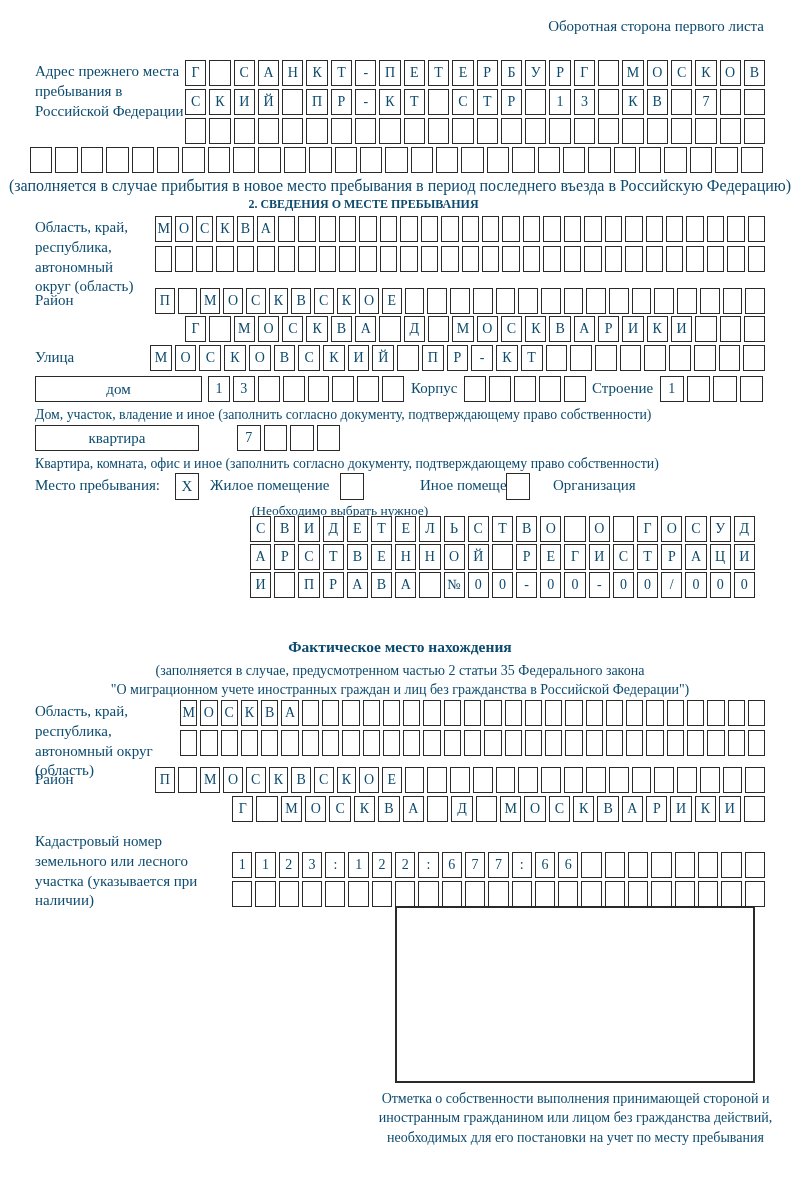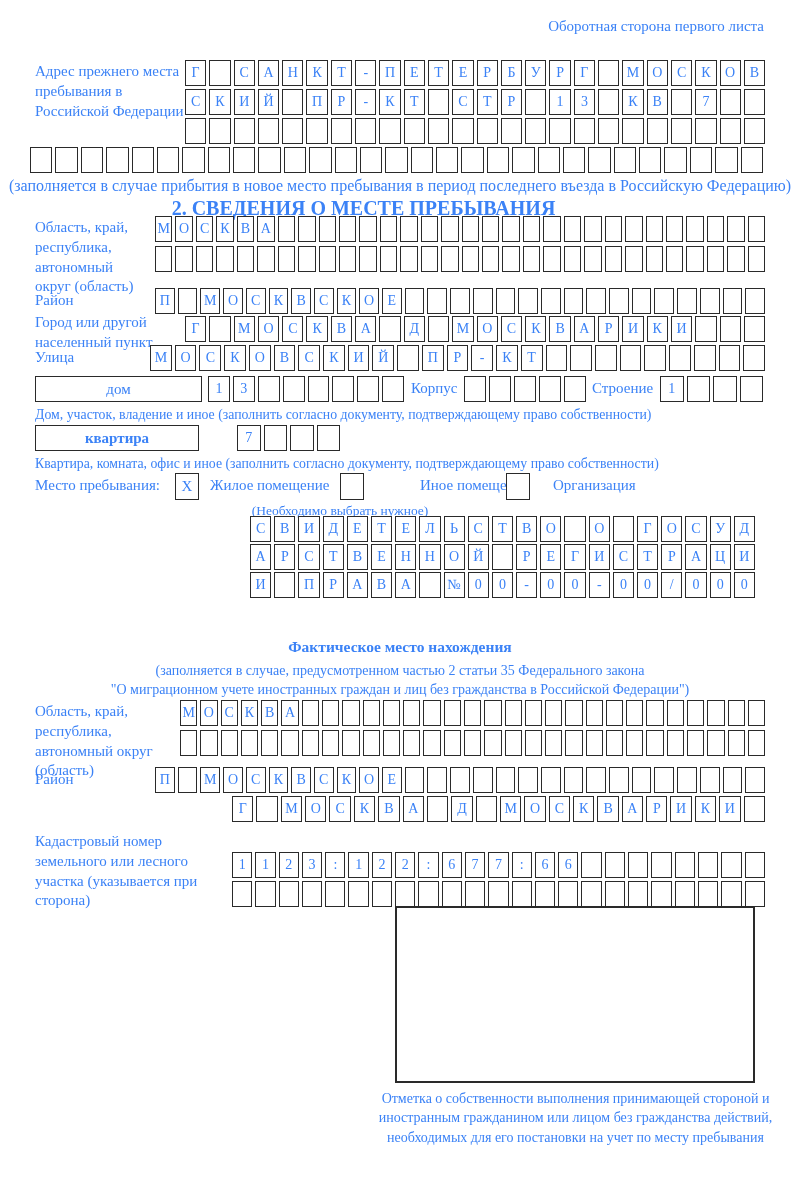--- a/index.html
+++ b/index.html
@@ -1,18 +1,18 @@
 <!DOCTYPE html>
 <html><head>
 <meta charset="utf-8">
 <style>
   html,body { margin:0; padding:0; background:#ffffff; }
   .page {
     position:relative; width:800px; height:1180px; background:#ffffff;
-    font-family:"Liberation Serif", serif; color:#3b82f6; overflow:hidden;
+    font-family:"Liberation Serif", serif; color:#0c4a6e; overflow:hidden;
   }
   .abs { position:absolute; }
   .lbl { font-size:15px; line-height:1.32; }
   .note { font-size:14px; white-space:nowrap; }
   .center { text-align:center; }
   .bold { font-weight:bold; }
   .cellrow { position:absolute; display:flex; gap:3px; height:26px; }
   .cell {
     flex:1; border:1.6px solid #2a2a2a; background:#fff;
     display:flex; align-items:center; justify-content:center;
@@ -141,21 +141,21 @@
       <div class="cell"></div>
       <div class="cell"></div>
       <div class="cell"></div>
       <div class="cell"></div>
       <div class="cell"></div>
       <div class="cell"></div>
       <div class="cell"></div>
     </div>
   <div class="abs note center" style="top:177px; left:0; width:800px; font-size:16px;">(заполняется в случае прибытия в новое место пребывания в период последнего въезда в Российскую Федерацию)</div>
 
-  <div class="abs center bold" style="top:197px; left:0; width:727px; font-size:20px;">2. СВЕДЕНИЯ О МЕСТЕ ПРЕБЫВАНИЯ</div>
+  <div class="abs center bold" style="top:197px; left:0; width:727px; font-size:12px;">2. СВЕДЕНИЯ О МЕСТЕ ПРЕБЫВАНИЯ</div>
 
   <div class="abs lbl" style="top:218px; left:35px; width:112px;">Область, край, республика, автономный округ (область)</div>
   <div class="cellrow" style="top:216px; left:155px; width:610px;">
       <div class="cell">М</div>
       <div class="cell">О</div>
       <div class="cell">С</div>
       <div class="cell">К</div>
       <div class="cell">В</div>
       <div class="cell">А</div>
       <div class="cell"></div>
@@ -240,21 +240,20 @@
       <div class="cell"></div>
       <div class="cell"></div>
       <div class="cell"></div>
       <div class="cell"></div>
       <div class="cell"></div>
       <div class="cell"></div>
       <div class="cell"></div>
       <div class="cell"></div>
     </div>
 
-  <div class="abs lbl" style="top:313px; left:35px; width:148px;">Город или другой населенный пункт</div>
   <div class="cellrow" style="top:316px; left:185px; width:580px;">
       <div class="cell">Г</div>
       <div class="cell"></div>
       <div class="cell">М</div>
       <div class="cell">О</div>
       <div class="cell">С</div>
       <div class="cell">К</div>
       <div class="cell">В</div>
       <div class="cell">А</div>
       <div class="cell"></div>
@@ -325,21 +324,21 @@
     </div>
   <div class="abs lbl" style="top:379px; left:592px;">Строение</div>
   <div class="cellrow" style="top:376px; left:660px; width:103px;">
       <div class="cell">1</div>
       <div class="cell"></div>
       <div class="cell"></div>
       <div class="cell"></div>
     </div>
   <div class="abs note" style="top:407px; left:35px; font-size:13.8px;">Дом, участок, владение и иное (заполнить согласно документу, подтверждающему право собственности)</div>
 
-  <div class="bigbox" style="top:425px; left:35px; width:164px;font-weight:bold;">квартира</div>
+  <div class="bigbox" style="top:425px; left:35px; width:164px;">квартира</div>
   <div class="cellrow" style="top:425px; left:237px; width:103px;">
       <div class="cell">7</div>
       <div class="cell"></div>
       <div class="cell"></div>
       <div class="cell"></div>
     </div>
   <div class="abs note" style="top:456px; left:35px; font-size:13.8px;text-align:right;">Квартира, комната, офис и иное (заполнить согласно документу, подтверждающему право собственности)</div>
 
   <div class="abs lbl" style="top:476px; left:35px;">Место пребывания:</div>
   <div class="abs" style="top:473px; left:175px;">
@@ -543,21 +542,21 @@
       <div class="cell">К</div>
       <div class="cell">В</div>
       <div class="cell">А</div>
       <div class="cell">Р</div>
       <div class="cell">И</div>
       <div class="cell">К</div>
       <div class="cell">И</div>
       <div class="cell"></div>
     </div>
 
-  <div class="abs lbl" style="top:832px; left:35px; width:192px;">Кадастровый номер земельного или лесного участка (указывается при сторона)</div>
+  <div class="abs lbl" style="top:832px; left:35px; width:192px;">Кадастровый номер земельного или лесного участка (указывается при наличии)</div>
   <div class="cellrow" style="top:852px; left:232px; width:533px;">
       <div class="cell">1</div>
       <div class="cell">1</div>
       <div class="cell">2</div>
       <div class="cell">3</div>
       <div class="cell">:</div>
       <div class="cell">1</div>
       <div class="cell">2</div>
       <div class="cell">2</div>
       <div class="cell">:</div>

